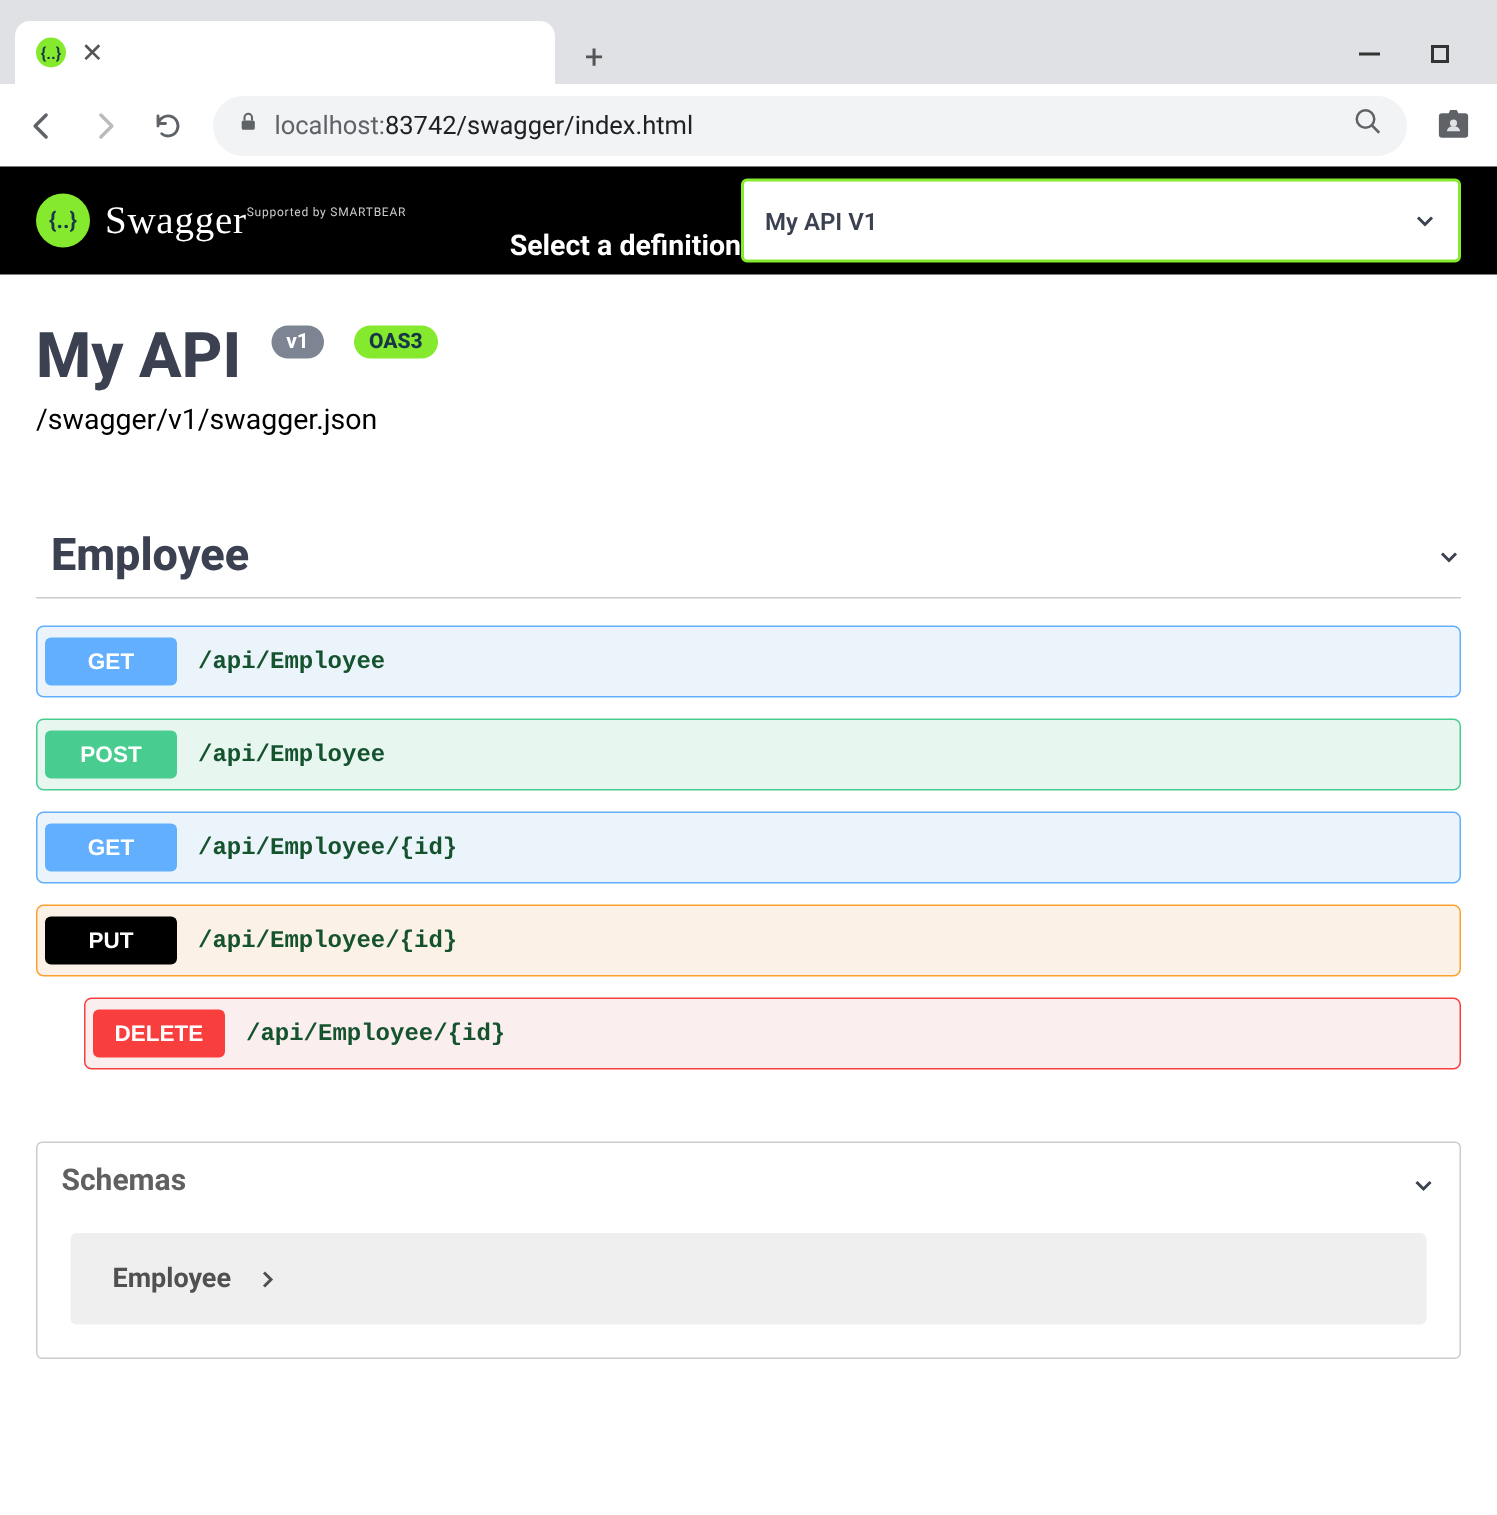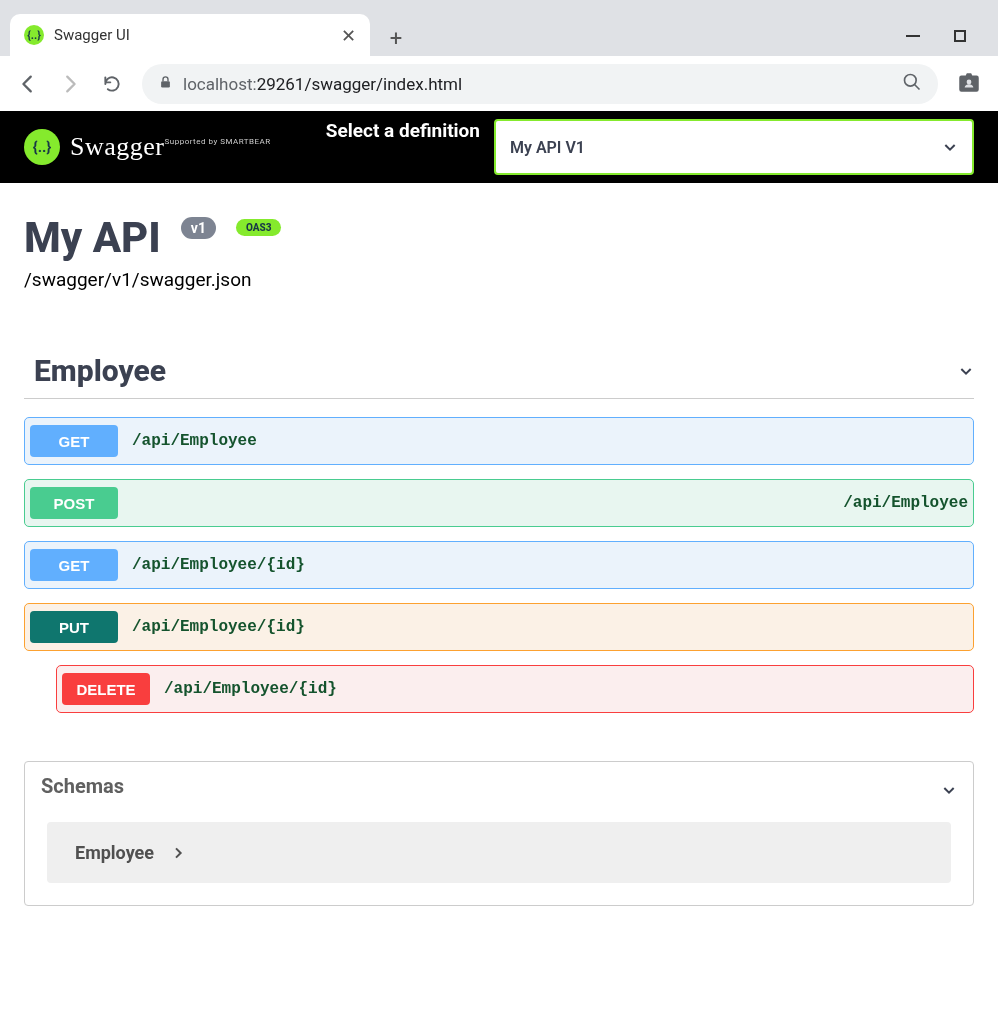--- a/index.html
+++ b/index.html
@@ -26,66 +26,65 @@
   .url .host { color: #5f6368; }
   .search-ico { color: #5f6368; font-size: 18px; margin-left: auto; }
   
   
   .topbar { background: #000; height: 72px; display: flex; align-items: center; padding: 0 24px; }
   .logo { display: flex; align-items: center; gap: 10px; }
   .logo-badge { width: 36px; height: 36px; border-radius: 50%; background: #85ea2d; display:flex; align-items:center; justify-content:center; color:#173647; font-weight:bold; font-size:15px; }
   .logo-text { display:flex; flex-direction:row; line-height:1; }
   .logo-text .main { color:#fff; font-size:26px; font-weight:400; letter-spacing:0.5px; font-family: Georgia, serif;}
   .logo-text .sub { color:#ccc; font-size:8px; letter-spacing:0.5px; margin-top:4px; }
-  .def-area { margin-left: auto; display:flex; align-items:flex-start; gap: 14px; }
+  .def-area { margin-left: auto; display:flex; align-items:flex-end; }
   .def-label { color:#fff; font-size:19px; font-weight:700; }
   .def-select { border: 2px solid #85ea2d; background:#fff; height:56px; width: 480px; border-radius:4px; display:flex; align-items:center; padding: 16px 14px; font-size:16px; font-weight:600; color:#3b4151; justify-content:space-between; cursor:pointer;}
   
   
   .content { padding: 30px 24px; }
   .title-row { display:flex; align-items:center; gap:20px; }
   .api-title { font-size: 42px; font-weight: 800; color:#3b4151; }
   .ver-badge { background:#7d8492; color:#fff; border-radius: 20px; padding: 3px 10px; font-size:14px; font-weight:700; position:relative; top:-10px;}
-  .oas-badge { background:#85ea2d; color:#173647; border-radius: 20px; padding: 3px 10px; font-size:10px; font-weight:800; position:relative; top:-10px;}
+  .oas-badge { background:#85ea2d; color:#173647; border-radius: 20px; padding: 3px 10px; font-size:14px; font-weight:800; position:relative; top:-10px;}
   .spec-link { color:#000000; font-size:19px; margin-top:6px; display:inline-block; text-decoration:none; }
   
   .tag-row { display:flex; align-items:center; justify-content:space-between; margin-top: 62px; border-bottom: 1px solid #ccc; padding-bottom: 10px; cursor:pointer;}
   .tag-name { font-size: 30px; font-weight: 800; color:#3b4151; padding-left:10px;}
   
   .ops { margin-top: 18px; display:flex; flex-direction:column; gap: 14px; }
   .op { border-radius: 5px; border: 1px solid; display:flex; align-items:center; height: 48px; padding: 5px; cursor:pointer;}
   .method { color:#fff; font-weight:700; font-size:15px; width: 88px; height: 32px; border-radius:4px; display:flex; align-items:center; justify-content:center; margin-right: 14px; font-family: Arial, sans-serif;}
   .path { font-family: "Courier New", monospace; font-size:16px; font-weight:700; color:#14532d; }
   
   .op.get { background:#ebf3fb; border-color:#61affe; }
   .op.get .method { background:#61affe; }
-  .op.post { background:#e8f6f0; border-color:#49cc90;justify-content:space-between; }
+  .op.post { background:#e8f6f0; border-color:#49cc90; }
   .op.post .method { background:#49cc90; }
   .op.put { background:#fbf1e6; border-color:#fca130; }
-  .op.put .method { background:#0f766e; }
+  .op.put .method { background:#000000; }
   .op.delete { background:#fbeeee; border-color:#f93e3e;margin-left:32px; }
   .op.delete .method { background:#f93e3e; }
   
   .models { margin-top: 48px; border:1px solid #ccc; border-radius:4px;}
   .models-head { display:flex; align-items:flex-end; justify-content:space-between; padding: 12px 16px; cursor:pointer;gap:11px;}
   .models-title { font-size:20px; font-weight:700; color:#606060; }
   .model-item { margin: 12px 22px 22px; background:#efefef; border-radius:4px; padding: 20px 28px; display:flex; align-items:center; gap:16px; cursor:pointer;}
   .model-name { font-size:18px; font-weight:700; color:#505050; }
   
   .chev { width:16px; height:16px; }
   .chev svg { width:100%; height:100%; stroke:#3b4151; stroke-width:3; fill:none; }
 </style>
 </head>
 <body>
 
 <div class="browser-chrome">
   <div class="tab-strip">
     <div class="tab">
       <span class="favicon">{..}</span>
-      <span class="title">Swagger UI</span>
       <span class="close">✕</span>
     </div>
     <div class="newtab">+</div>
     <div class="window-controls">
       <span class="wc min"></span>
       <span class="wc max"></span>
     </div>
   </div>
   <div class="toolbar">
     <span class="nav-btn">
@@ -103,21 +102,21 @@
           <path d="M4 12a8 8 0 1 1 3 6.2M4 4v6h6" stroke="#5f6368" stroke-width="2.3" fill="none" stroke-linecap="round" stroke-linejoin="round"></path>
         </svg>
     </span>
     <div class="addr">
       <span class="lock">
         <svg viewBox="0 0 24 24" width="15" height="15">
             <rect x="5" y="10" width="14" height="10" rx="2" fill="#5f6368"></rect>
             <path d="M8 10V7a4 4 0 0 1 8 0v3" stroke="#5f6368" stroke-width="2.2" fill="none"></path>
           </svg>
       </span>
-      <span class="url"><span class="host">localhost:</span><span>29261/swagger/index.html</span></span>
+      <span class="url"><span class="host">localhost:</span><span>83742/swagger/index.html</span></span>
       <span class="search-ico">
         <svg viewBox="0 0 24 24" width="20" height="20">
             <circle cx="10" cy="10" r="7" stroke="#5f6368" stroke-width="2" fill="none"></circle>
             <line x1="15" y1="15" x2="21" y2="21" stroke="#5f6368" stroke-width="2"></line>
           </svg>
       </span>
     </div>
     <span>
       <svg viewBox="0 0 24 24" width="26" height="26">
           <path d="M19 6h-4l-1-2h-4L9 6H5a2 2 0 0 0-2 2v11a2 2 0 0 0 2 2h14a2 2 0 0 0 2-2V8a2 2 0 0 0-2-2z" fill="#5f6368"></path>

